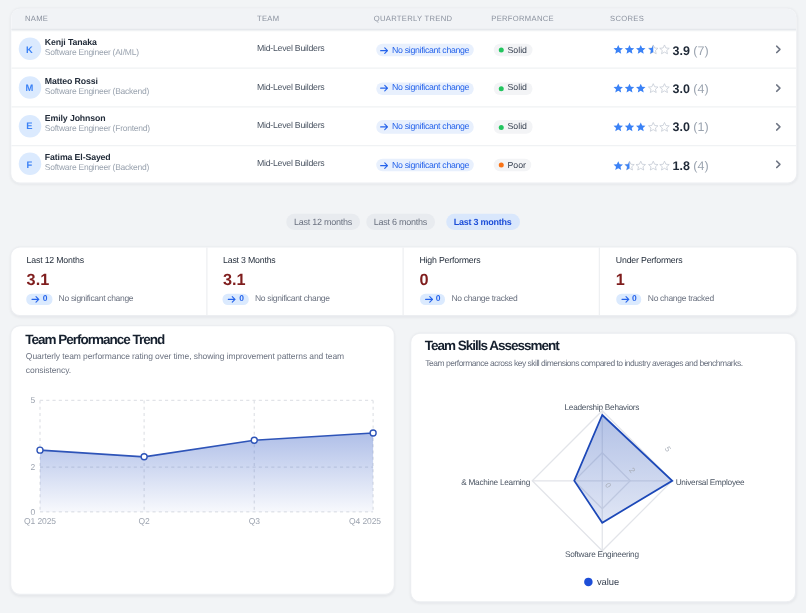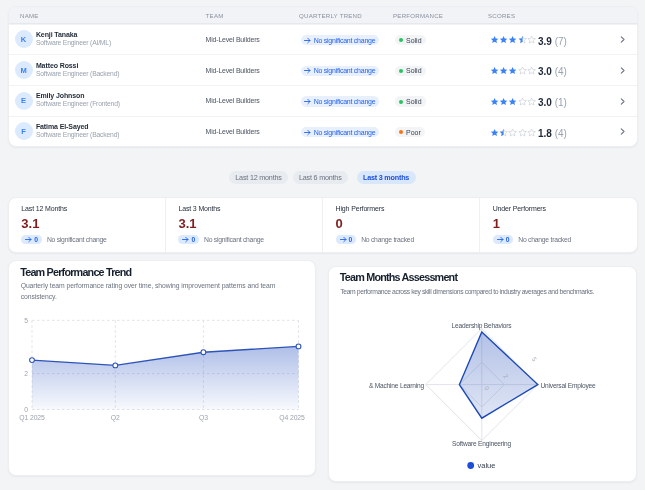--- a/index.html
+++ b/index.html
@@ -243,21 +243,21 @@
       </div>
   </div>
 </div>
 
 <div class="card" id="c1">
   <div class="ct">Team Performance Trend</div>
   <div class="cs">Quarterly team performance rating over time, showing improvement patterns and team<br>consistency.</div>
 </div>
 
 <div class="card" id="c2">
-  <div class="ct">Team Months Assessment</div>
+  <div class="ct">Team Skills Assessment</div>
   <div class="cs" style="letter-spacing:-.4px">Team performance across key skill dimensions compared to industry averages and benchmarks.</div>
 </div>
 
 <svg id="ov" width="645" height="490" viewBox="0 0 645 490">
   <defs>
     <linearGradient id="ga" x1="0" y1="0" x2="0" y2="1">
       <stop offset="0%" stop-color="#4166c8" stop-opacity="0.42"></stop>
       <stop offset="100%" stop-color="#4166c8" stop-opacity="0.04"></stop>
     </linearGradient>
     <linearGradient id="gr" x1="0" y1="0" x2="0" y2="1">

